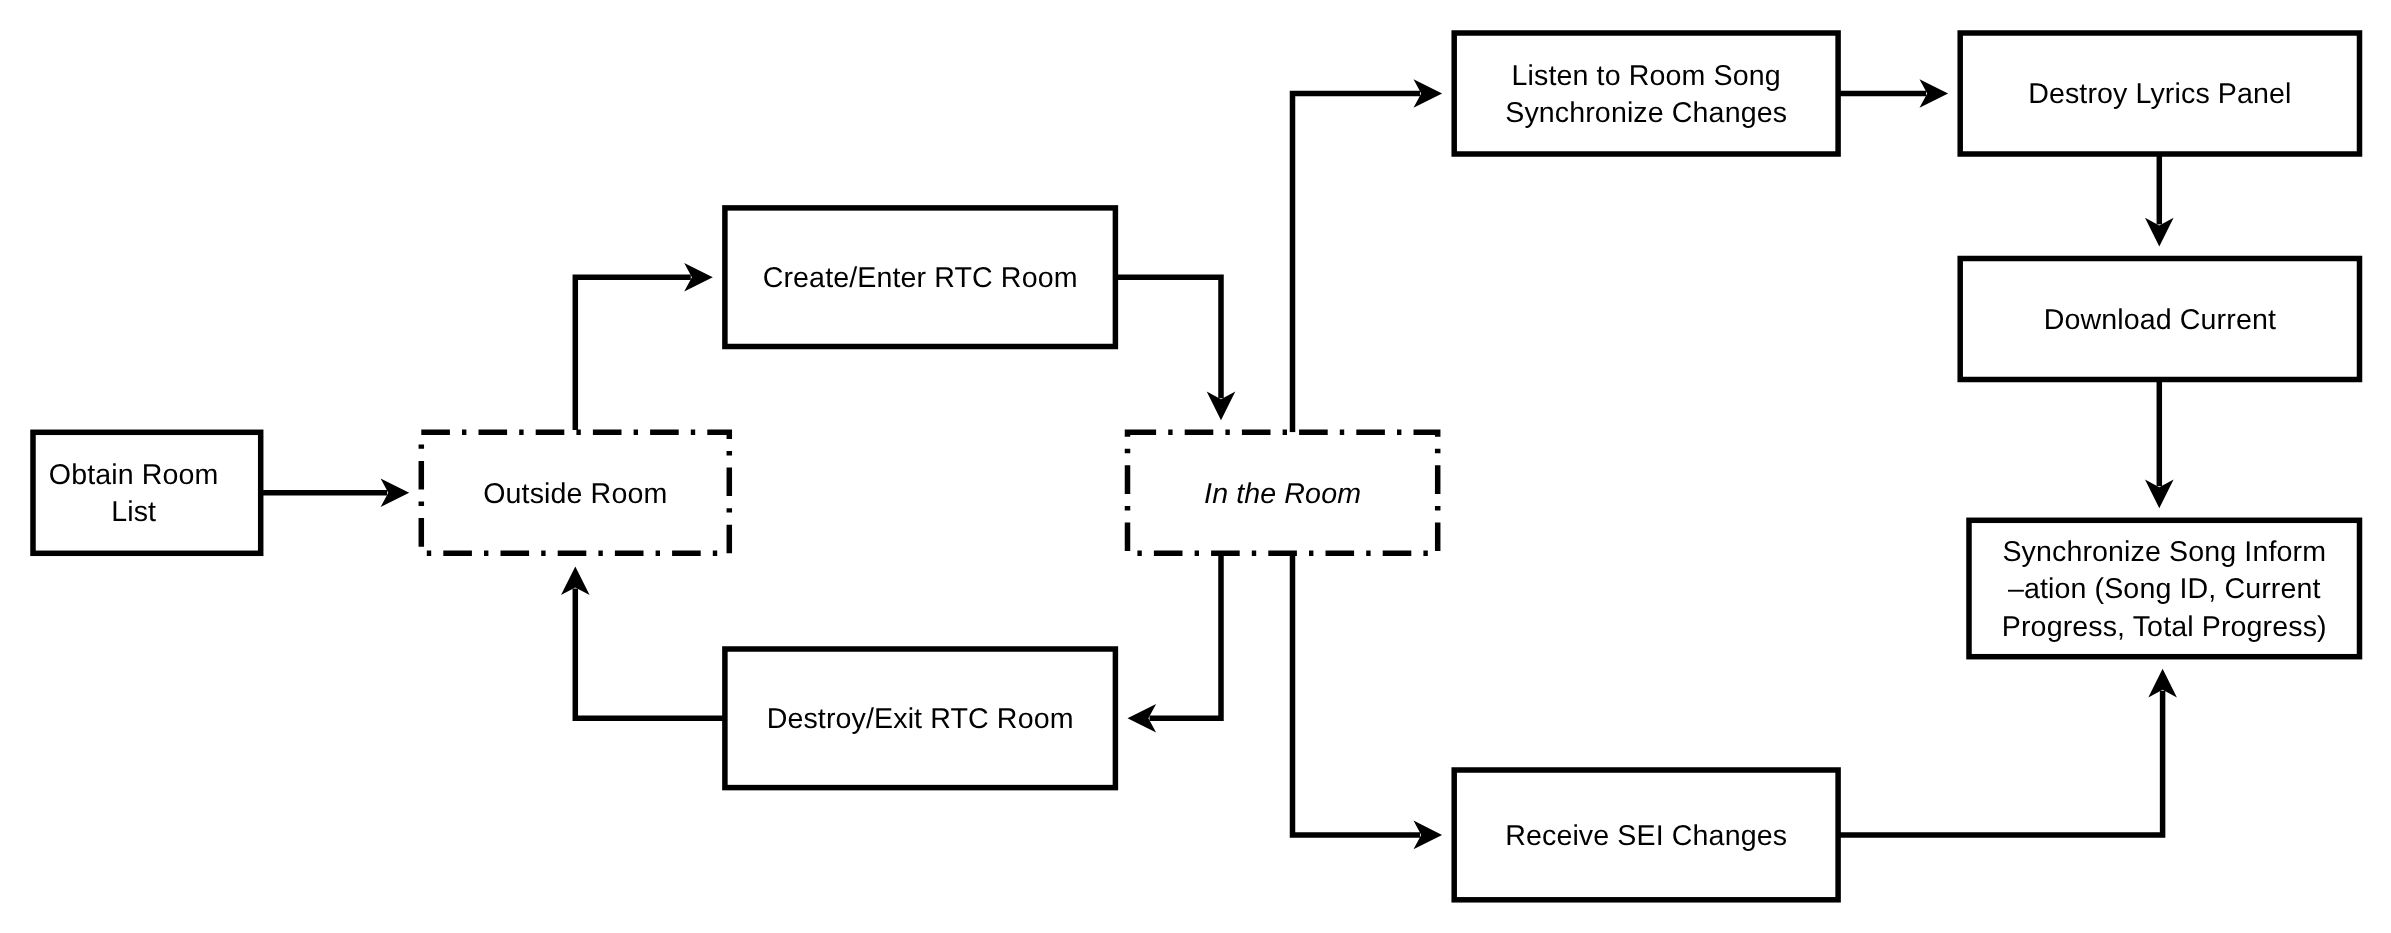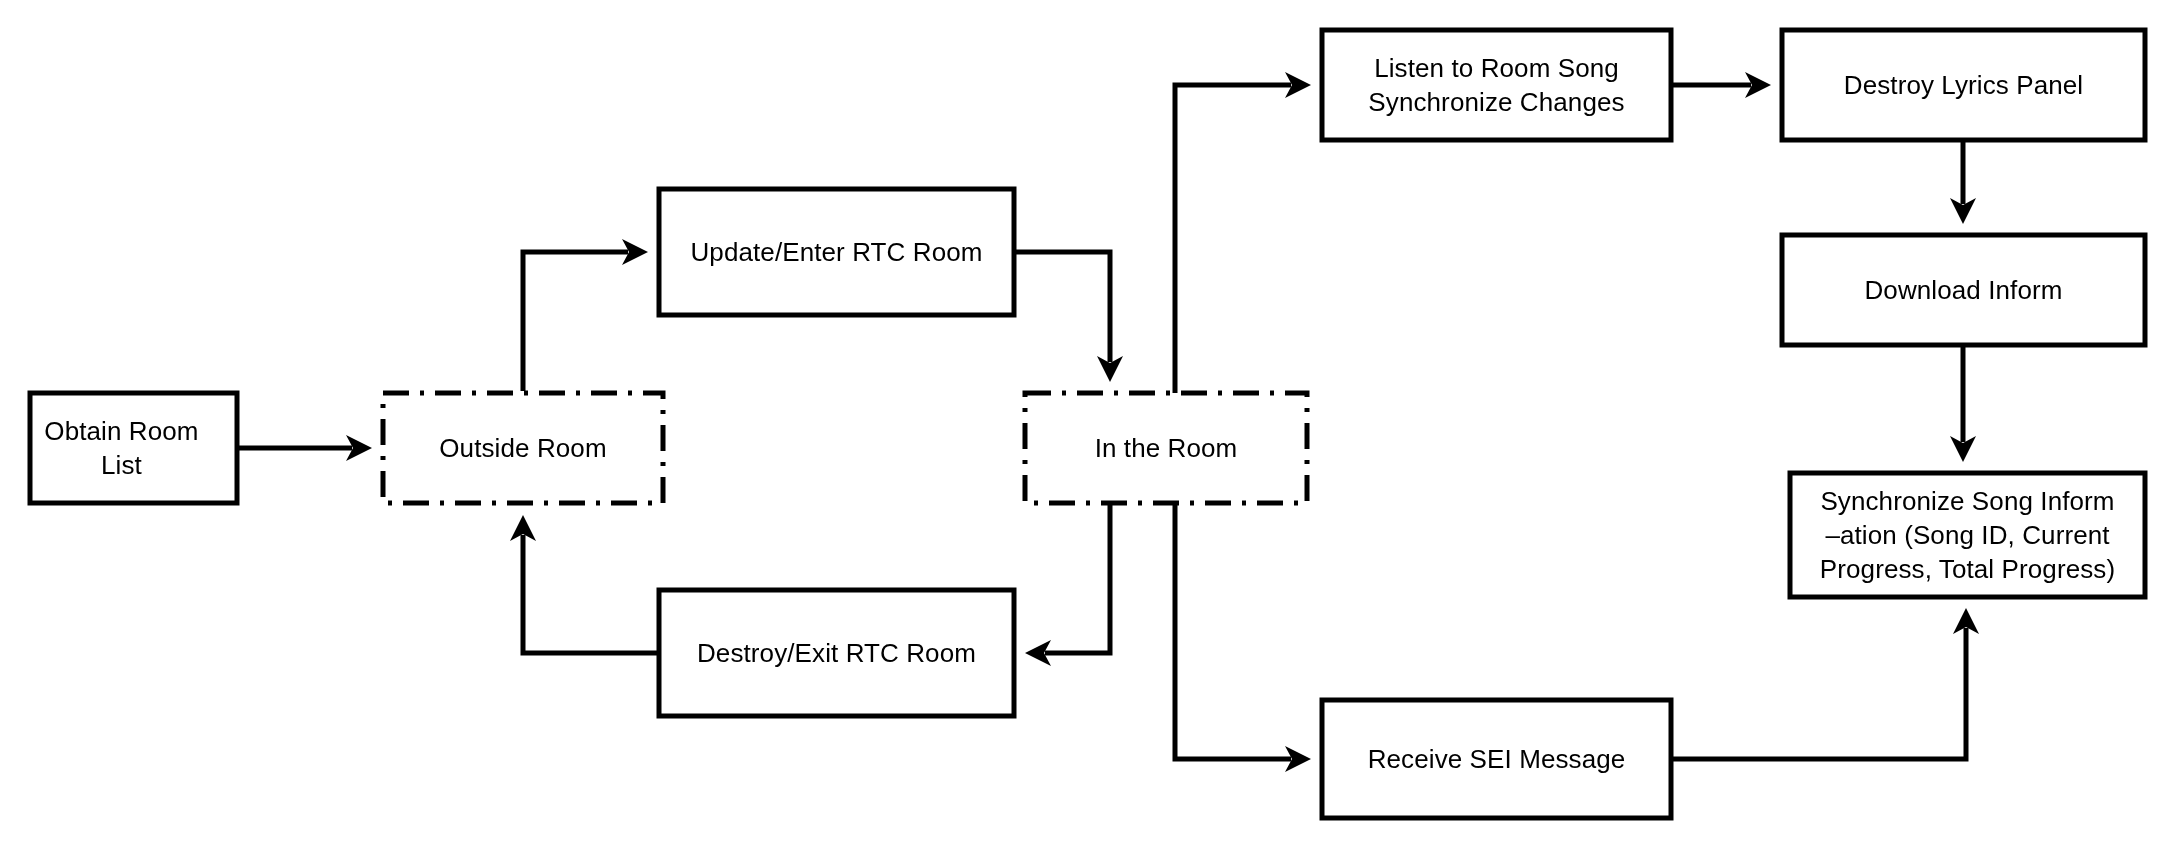--- a/index.html
+++ b/index.html
@@ -104,26 +104,26 @@
         <rect x="1782" y="235" width="363" height="110" class="node-rect" fill="#ffffff"></rect>
         <rect x="1790" y="473" width="355" height="124" class="node-rect" fill="#E8909A"></rect>
         <rect x="1322" y="700" width="349" height="118" class="node-rect" fill="#ffffff"></rect>
       </g>
   </svg>
 
   <div id="labels-layer">
       <div class="node-label" style="left: 18px; top: 393px; width: 207px; height: 110px;">Obtain Room
 List</div>
       <div class="node-label" style="left: 383px; top: 393px; width: 280px; height: 110px;">Outside Room</div>
-      <div class="node-label" style="left: 659px; top: 189px; width: 355px; height: 126px;">Update/Enter RTC Room</div>
+      <div class="node-label" style="left: 659px; top: 189px; width: 355px; height: 126px;">Create/Enter RTC Room</div>
       <div class="node-label" style="left: 659px; top: 590px; width: 355px; height: 126px; text-align: center;">Destroy/Exit RTC Room</div>
-      <div class="node-label" style="left: 1025px; top: 393px; width: 282px; height: 110px;">In the Room</div>
+      <div class="node-label" style="left: 1025px; top: 393px; width: 282px; height: 110px; font-style: italic;">In the Room</div>
       <div class="node-label" style="left: 1322px; top: 30px; width: 349px; height: 110px;">Listen to Room Song
 Synchronize Changes</div>
       <div class="node-label" style="left: 1782px; top: 30px; width: 363px; height: 110px;">Destroy Lyrics Panel</div>
-      <div class="node-label" style="left: 1782px; top: 235px; width: 363px; height: 110px;">Download Inform</div>
+      <div class="node-label" style="left: 1782px; top: 235px; width: 363px; height: 110px;">Download Current</div>
       <div class="node-label" style="left: 1790px; top: 473px; width: 355px; height: 124px; text-align: center;">Synchronize Song Inform
 –ation (Song ID, Current
 Progress, Total Progress)</div>
-      <div class="node-label" style="left: 1322px; top: 700px; width: 349px; height: 118px;">Receive SEI Message</div>
+      <div class="node-label" style="left: 1322px; top: 700px; width: 349px; height: 118px;">Receive SEI Changes</div>
     </div>
 
 </div>
 
 </body></html>

